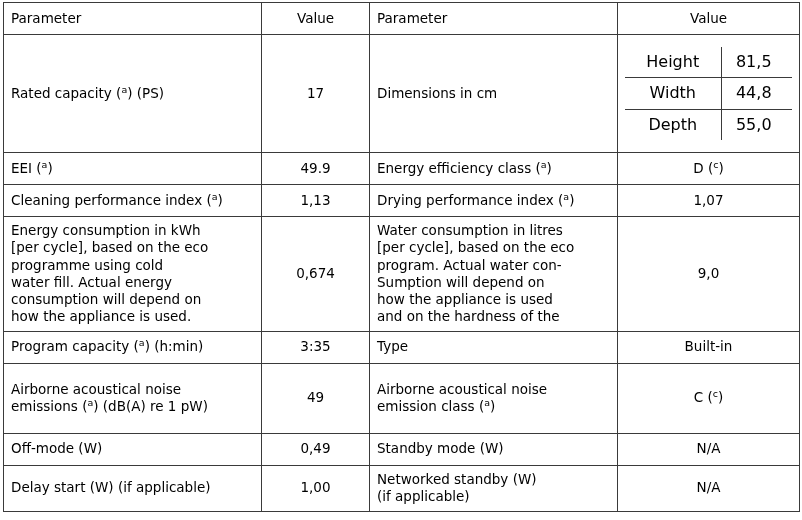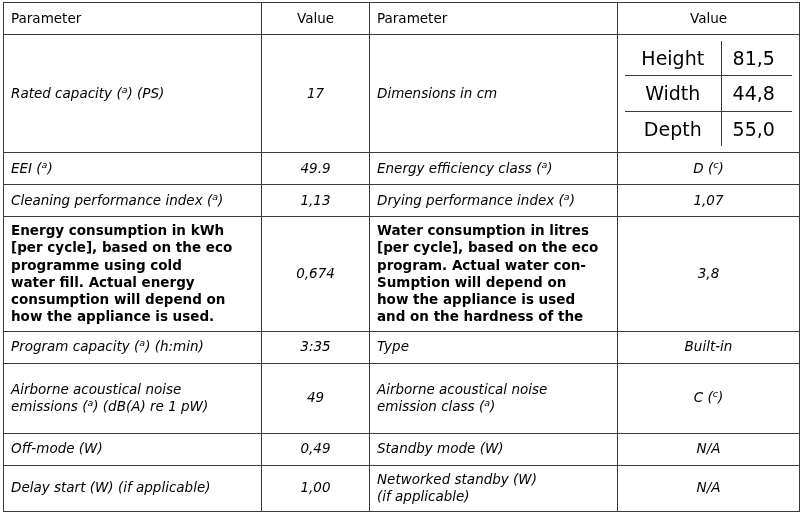--- a/index.html
+++ b/index.html
@@ -32,42 +32,42 @@
     line-height: 1.28;
     padding: 5px 7px;
     vertical-align: middle;
     box-sizing: border-box;
   }
   .c-param-l { width: 258px; text-align: left; }
   .c-val-l   { width: 108px; text-align: center; }
   .c-param-r { width: 248px; text-align: left; }
   .c-val-r   { width: 182px; text-align: center; }
 
-  .mid { vertical-align: middle; font-style: italic; }
-  .top { vertical-align: top; font-weight: bold; }
+  .mid { vertical-align: middle; }
+  .top { vertical-align: top; }
   .center { text-align: center; }
   .left { text-align: left; }
 
   sup {
     font-size: 9.5px;
     vertical-align: super;
     line-height: 0;
   }
   .sup-wrap { white-space: nowrap; }
 
   
   table.dims {
     border-collapse: collapse;
     width: 100%;
     table-layout: fixed;
   }
   table.dims td {
     border: 0;
     border-bottom: 1px solid #3a3a3a;
-    font-size: 19px;
+    font-size: 16px;
     padding: 5px 6px;
     height: 30px;
     box-sizing: border-box;
   }
   table.dims tr:last-child td {
     border-bottom: 0;
   }
   table.dims td.dim-label {
     width: 96px;
     text-align: center;
@@ -147,21 +147,21 @@
 water fill. Actual energy
 consumption will depend on
 how the appliance is used.</td>
         <td class="c-val-l center mid">0,674</td>
         <td class="c-param-r left top multiline">Water consumption in litres
 [per cycle], based on the eco
 program. Actual water con-
 Sumption will depend on
 how the appliance is used
 and on the hardness of the</td>
-        <td class="c-val-r center mid">3,8</td>
+        <td class="c-val-r center mid">9,0</td>
       </tr>
 
       <tr>
         <td class="c-param-l row-std left mid"><span class="sup-wrap"><span>Program capacity (</span><sup>a</sup><span>)  (h:min)</span></span></td>
         <td class="c-val-l row-std center mid">3:35</td>
         <td class="c-param-r row-std left mid">Type</td>
         <td class="c-val-r row-std center mid">Built-in</td>
       </tr>
 
       <tr>

